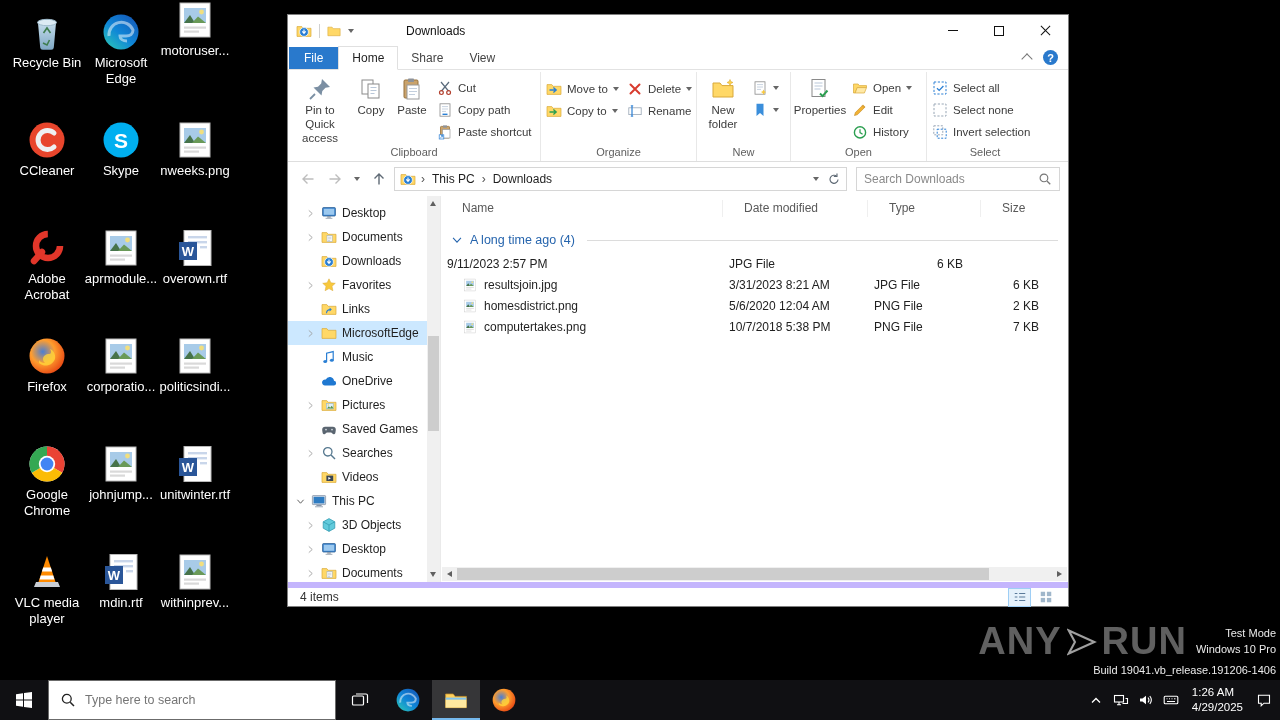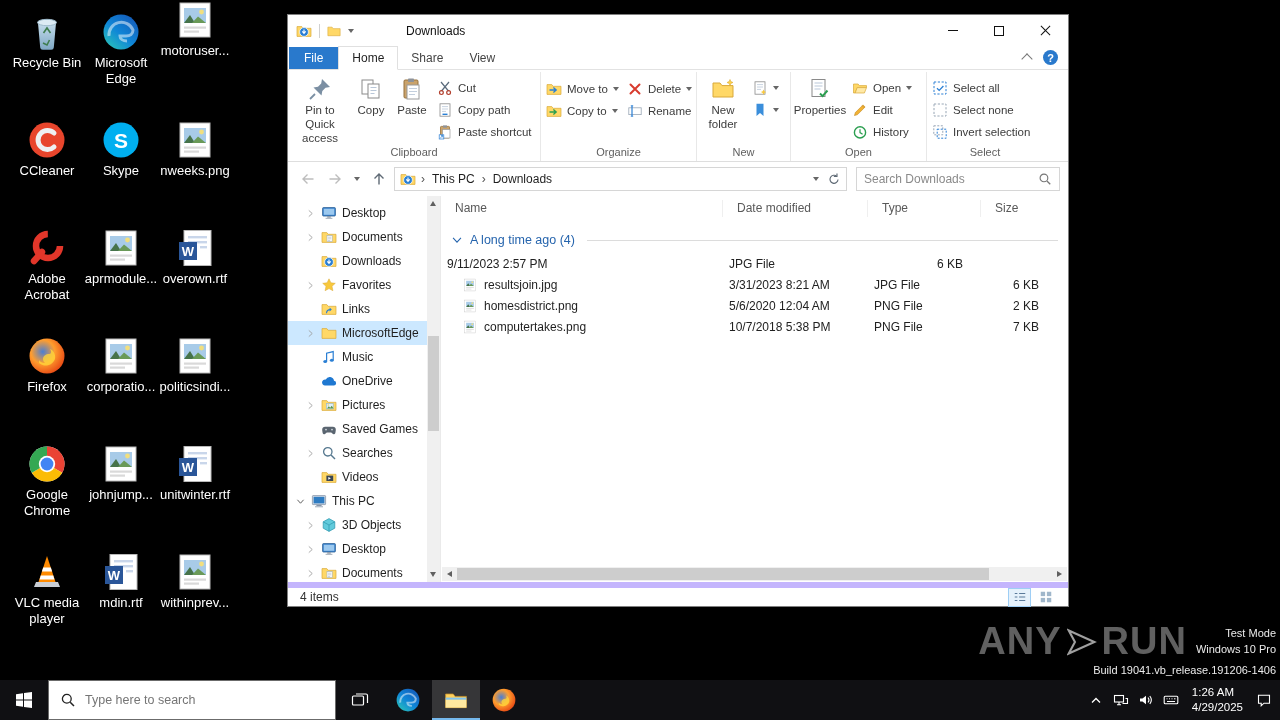--- a/index.html
+++ b/index.html
@@ -69,21 +69,21 @@
   .chevspace{width:11px;flex:0 0 auto}
   .nicon{width:16px;height:16px;flex:0 0 auto}
   .vscroll{position:absolute;right:0;top:0;bottom:0;width:13px;background:#f0f0f0}
   .varr{position:absolute;left:3px;width:0;height:0;border-left:3.5px solid transparent;border-right:3.5px solid transparent}
   .varr.up{top:5px;border-bottom:5px solid #606060}
   .varr.dn{bottom:5px;border-top:5px solid #606060}
   .vthumb{position:absolute;left:1px;width:11px;top:140px;height:95px;background:#cdcdcd}
 
   .filearea{flex:1;position:relative;display:flex;flex-direction:column;min-width:0}
   .cols{display:grid;grid-template-columns:282px 145px 113px 76px;height:25px;align-items:center;color:#595959;flex:0 0 auto}
-  .cols>div{padding-left:14px;border-right:1px solid #efefef;height:17px;line-height:17px;font-size:12px}
+  .cols>div{padding-left:21px;border-right:1px solid #efefef;height:17px;line-height:17px;font-size:12px}
   .col-name{padding-left:22px}
   .col-size{text-align:left;padding-left:10px}
   .grouphdr{display:flex;align-items:center;height:26px;color:#2564ad;gap:6px;padding-left:9px;margin-top:6px;font-size:12.5px}
   .grline{flex:1;height:1px;background:#dcdcdc;margin:0 10px 0 6px}
   .frow{display:grid;grid-template-columns:282px 145px 113px 76px;height:21px;align-items:center;font-size:12px;color:#1f1f1f}
   .fname{display:flex;align-items:center;gap:7px;padding-left:22px;white-space:nowrap;overflow:hidden}
   .ficon{width:14px;height:14px;flex:0 0 auto}
   .fcell{padding-left:6px;color:#212121}
   .fsize{text-align:right;padding-right:18px}
   .hscroll{position:absolute;left:1px;right:1px;bottom:1px;height:14px;background:#f0f0f0;display:flex;align-items:center}

